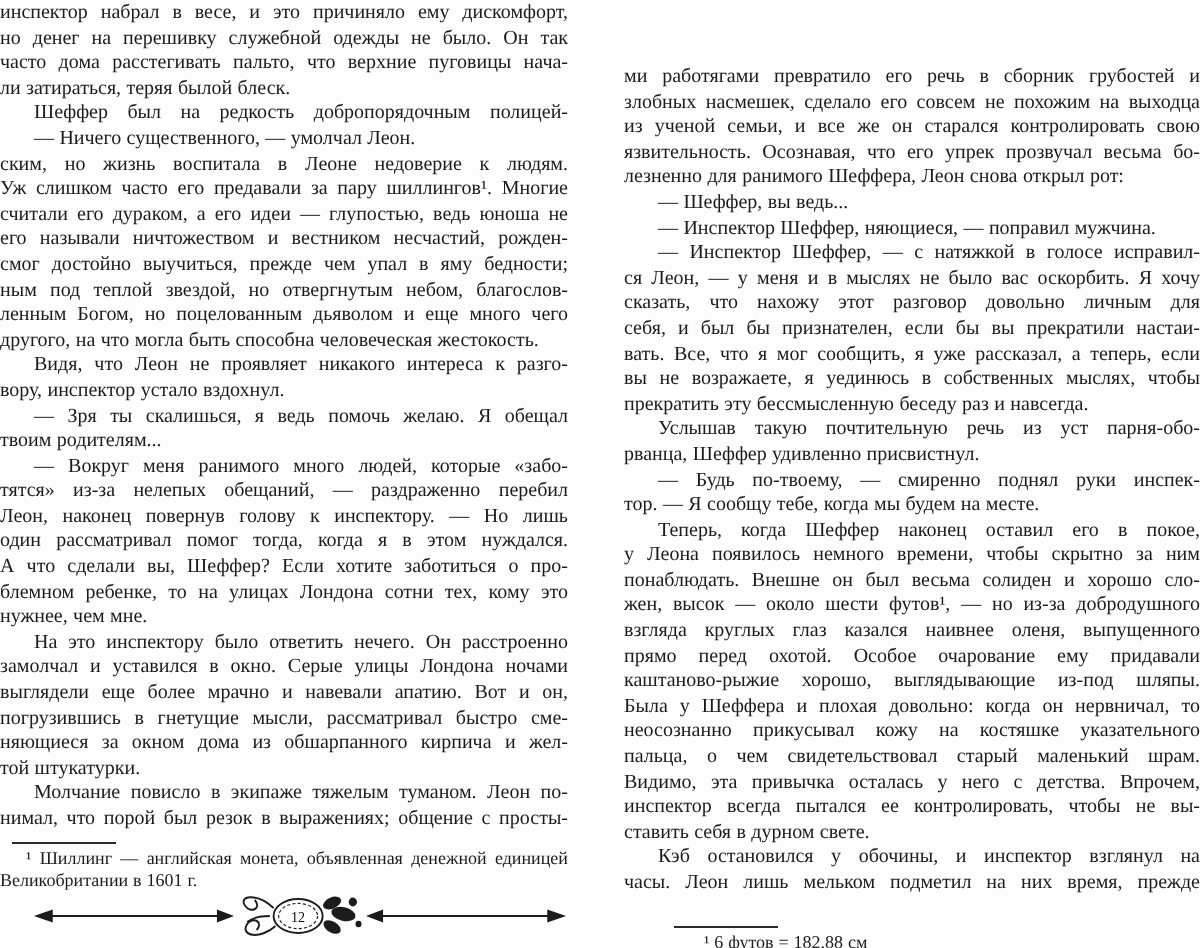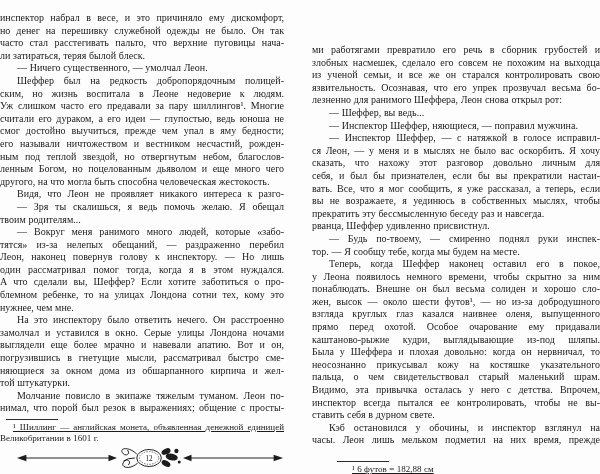--- a/index.html
+++ b/index.html
@@ -11,74 +11,75 @@
   }
   .spread{
     display:flex;width:600px;height:474px;
   }
   .page{
     position:relative;height:474px;box-sizing:border-box;
   }
   .page-left{width:284px;margin-right:28px;}
   .page-right{width:288px;margin-top:32px;}
   .body-text{
-    padding-top:12px;
+    padding-top:1px;
     font-size:10px;
     line-height:12.6px;
   }
   .line{
     height:12.6px;overflow:hidden;
     text-align:justify;
     text-align-last:justify;
     word-spacing:0.2px;
   }
   .line.end{text-align-last:left;}
   .line.indent{padding-left:17px;}
   
   .footnote{font-size:9px;line-height:11px;}
   .fn-sep{
     border:0;border-top:1px solid #2a2a2a;
     width:52px;margin:4px 0 2px 6px;
   }
   .page-right .fn-sep{margin:14px 0 2px 25px;}
   .footnote .line{height:11px;}
-  .footnote .line.indent{padding-left:13px;text-decoration:underline;}
+  .footnote .line.indent{padding-left:13px;}
   .page-right .footnote .line.indent{padding-left:40px;}
   
   .ornament{
     position:absolute;left:16px;right:0;bottom:3px;height:26px;
   }
   .ornament svg{display:block;width:100%;height:26px;}
   .ornament text{
     font-family:"Liberation Serif","DejaVu Serif",serif;
     fill:#111;
   }
 </style>
 </head>
 <body>
 
 <div class="spread">
 
   <div class="page page-left">
     <div class="body-text">
         <div class="line">инспектор набрал в весе, и это причиняло ему дискомфорт,</div>
         <div class="line">но денег на перешивку служебной одежды не было. Он так</div>
-        <div class="line">часто стал расстегивать пальто, что верхние пуговицы нача-</div>
+        <div class="line">часто дома расстегивать пальто, что верхние пуговицы нача-</div>
         <div class="line end">ли затираться, теряя былой блеск.</div>
+        <div class="line indent">Шеффер был на редкость добропорядочным полицей-</div>
         <div class="line indent end">— Ничего существенного, — умолчал Леон.</div>
-        <div class="line indent">Шеффер был на редкость добропорядочным полицей-</div>
         <div class="line">ским, но жизнь воспитала в Леоне недоверие к людям.</div>
         <div class="line">Уж слишком часто его предавали за пару шиллингов¹. Многие</div>
         <div class="line">считали его дураком, а его идеи — глупостью, ведь юноша не</div>
+        <div class="line">его называли ничтожеством и вестником несчастий, рожден-</div>
         <div class="line">смог достойно выучиться, прежде чем упал в яму бедности;</div>
-        <div class="line">его называли ничтожеством и вестником несчастий, рожден-</div>
         <div class="line">ным под теплой звездой, но отвергнутым небом, благослов-</div>
         <div class="line">ленным Богом, но поцелованным дьяволом и еще много чего</div>
         <div class="line end">другого, на что могла быть способна человеческая жестокость.</div>
         <div class="line indent">Видя, что Леон не проявляет никакого интереса к разго-</div>
+        <div class="line end">вору, инспектор устало вздохнул.</div>
         <div class="line indent">— Зря ты скалишься, я ведь помочь желаю. Я обещал</div>
         <div class="line end">твоим родителям...</div>
         <div class="line indent">— Вокруг меня ранимого много людей, которые «забо-</div>
         <div class="line">тятся» из-за нелепых обещаний, — раздраженно перебил</div>
         <div class="line">Леон, наконец повернув голову к инспектору. — Но лишь</div>
         <div class="line">один рассматривал помог тогда, когда я в этом нуждался.</div>
         <div class="line">А что сделали вы, Шеффер? Если хотите заботиться о про-</div>
         <div class="line">блемном ребенке, то на улицах Лондона сотни тех, кому это</div>
         <div class="line end">нужнее, чем мне.</div>
         <div class="line indent">На это инспектору было ответить нечего. Он расстроенно</div>
@@ -137,30 +138,31 @@
         <div class="line end">лезненно для ранимого Шеффера, Леон снова открыл рот:</div>
         <div class="line indent end">— Шеффер, вы ведь...</div>
         <div class="line indent end">— Инспектор Шеффер, няющиеся, — поправил мужчина.</div>
         <div class="line indent">— Инспектор Шеффер, — с натяжкой в голосе исправил-</div>
         <div class="line">ся Леон, — у меня и в мыслях не было вас оскорбить. Я хочу</div>
         <div class="line">сказать, что нахожу этот разговор довольно личным для</div>
         <div class="line">себя, и был бы признателен, если бы вы прекратили настаи-</div>
         <div class="line">вать. Все, что я мог сообщить, я уже рассказал, а теперь, если</div>
         <div class="line">вы не возражаете, я уединюсь в собственных мыслях, чтобы</div>
         <div class="line end">прекратить эту бессмысленную беседу раз и навсегда.</div>
+        <div class="line indent">Услышав такую почтительную речь из уст парня-обо-</div>
         <div class="line end">рванца, Шеффер удивленно присвистнул.</div>
         <div class="line indent">— Будь по-твоему, — смиренно поднял руки инспек-</div>
         <div class="line end">тор. — Я сообщу тебе, когда мы будем на месте.</div>
         <div class="line indent">Теперь, когда Шеффер наконец оставил его в покое,</div>
         <div class="line">у Леона появилось немного времени, чтобы скрытно за ним</div>
         <div class="line">понаблюдать. Внешне он был весьма солиден и хорошо сло-</div>
         <div class="line">жен, высок — около шести футов¹, — но из-за добродушного</div>
         <div class="line">взгляда круглых глаз казался наивнее оленя, выпущенного</div>
         <div class="line">прямо перед охотой. Особое очарование ему придавали</div>
-        <div class="line">каштаново-рыжие кудри, выглядывающие из-под шляпы.</div>
+        <div class="line">каштаново-рыжие хорошо, выглядывающие из-под шляпы.</div>
         <div class="line">Была у Шеффера и плохая довольно: когда он нервничал, то</div>
         <div class="line">неосознанно прикусывал кожу на костяшке указательного</div>
         <div class="line">пальца, о чем свидетельствовал старый маленький шрам.</div>
         <div class="line">Видимо, эта привычка осталась у него с детства. Впрочем,</div>
         <div class="line">инспектор всегда пытался ее контролировать, чтобы не вы-</div>
         <div class="line end">ставить себя в дурном свете.</div>
         <div class="line indent">Кэб остановился у обочины, и инспектор взглянул на</div>
         <div class="line">часы. Леон лишь мельком подметил на них время, прежде</div>
       </div>
     <div class="footnote">

